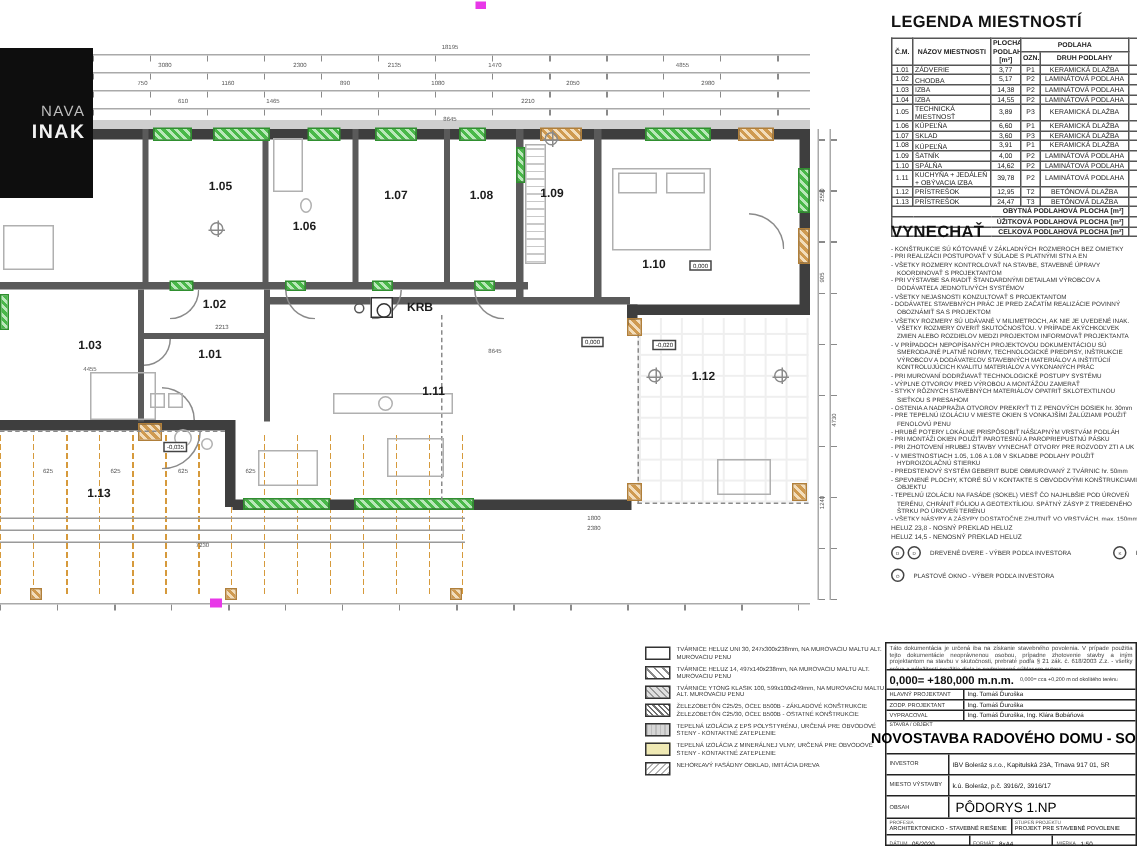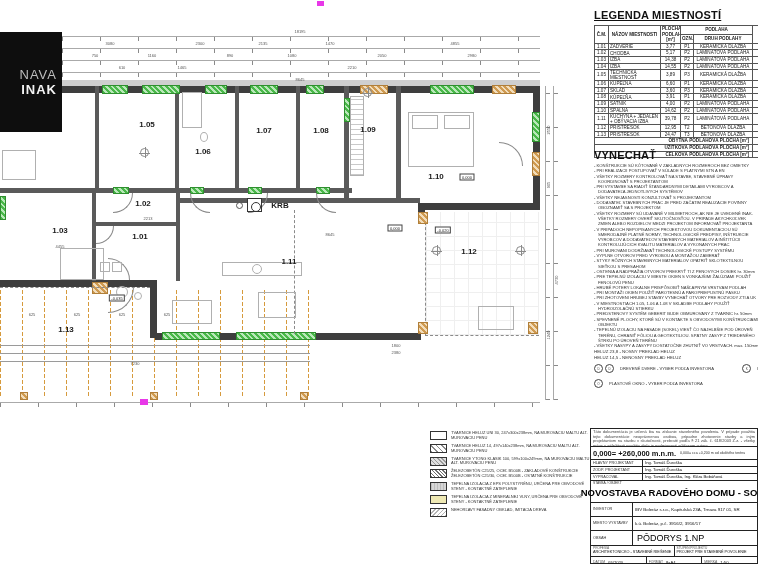--- a/index.html
+++ b/index.html
@@ -34,21 +34,21 @@
   .dim.r90{transform:translate(-50%,-50%) rotate(-90deg);}
   .elev{position:absolute;transform:translate(-50%,-50%);font-size:4px;color:#222;border:0.5px solid #444;background:#fff;padding:0 1.5px;line-height:5px;white-space:nowrap;}
   .xmark{position:absolute;width:9px;height:9px;border:1px solid #8a8a8a;border-radius:50%;}
   .xmark:before,.xmark:after{content:"";position:absolute;background:#8a8a8a;}
   .xmark:before{left:50%;top:-2px;width:1px;height:11px;}
   .xmark:after{top:50%;left:-2px;height:1px;width:11px;}
 
   
   #watermark{position:absolute;left:0;top:32px;width:62px;height:100px;background:#0e0e0e;
              display:flex;flex-direction:column;justify-content:center;align-items:flex-end;padding-right:5px;}
-  #watermark .wm1{color:#bdbdbd;font-size:13px;letter-spacing:1px;}
+  #watermark .wm1{color:#bdbdbd;font-size:10px;letter-spacing:1px;}
   #watermark .wm2{color:#f2f2f2;font-size:13px;font-weight:700;letter-spacing:1px;}
 
   
   #terrace13{position:absolute;left:0;top:290px;width:310px;height:108px;
     background-image:repeating-linear-gradient(0deg,#ffffff 0 2px,transparent 2px 6px),
                      repeating-linear-gradient(90deg,#d69a3c 0 1px,transparent 1px 22px);}
   #terrace12{position:absolute;left:425px;top:212px;width:114px;height:124px;
     background-image:repeating-linear-gradient(0deg,#efefef 0 1px,transparent 1px 14px),
                      repeating-linear-gradient(90deg,#efefef 0 1px,transparent 1px 14px);
     border-left:1px dashed #8a8a8a;border-bottom:1px dashed #8a8a8a;}
@@ -292,21 +292,21 @@
         <span class="elev" style="left: 117px; top: 298px;">-0,035</span>
         <span class="elev" style="left: 467px; top: 177px;">0,000</span>
       </div>
   </div>
 
   <div id="watermark">
     <span class="wm1">NAVA</span>
     <span class="wm2">INAK</span>
   </div>
 
-  <div class="sec-title" style="left:594px;top:9px;text-decoration:underline;">LEGENDA MIESTNOSTÍ</div>
+  <div class="sec-title" style="left:594px;top:9px;">LEGENDA MIESTNOSTÍ</div>
   <div id="room-legend-table">
       <table>
         <colgroup>
           <col style="width: 14px;">
           <col style="width: 52px;">
           <col style="width: 20px;">
           <col style="width: 13px;">
           <col style="width: 59px;">
           <col style="width: 10px;">
         </colgroup>
@@ -516,21 +516,21 @@
         <div class="m-row">
           <span class="m-sw sw-wood"></span>
           <span class="m-txt">NEHORĽAVÝ FASÁDNY OBKLAD, IMITÁCIA DREVA</span>
         </div>
       </div>
   </div>
 
   <div id="titleblock">
     <div class="row tb-disclaimer">Táto dokumentácia je určená iba na získanie stavebného povolenia. V prípade použitia tejto dokumentácie neoprávnenou osobou, prípadne zhotovenie stavby a iným projektantom na stavbu v skutočnosti, prebraté podľa § 21 zák. č. 618/2003 Z.z. - všetky práva a náležitosti použitia diela je podmienené súhlasom autora.</div>
     <div class="row tb-elev">
-      <span class="big">0,000= +260,000 m.n.m.</span>
+      <span class="big">0,000= +180,000 m.n.m.</span>
       <span class="small">0,000= cca +0,200 m od okolitého terénu</span>
     </div>
     <div class="row tb-kv">
       <div class="k">HLAVNÝ PROJEKTANT</div>
       <div class="v">Ing. Tomáš Ďuroška</div>
     </div>
     <div class="row tb-kv">
       <div class="k">ZODP. PROJEKTANT</div>
       <div class="v">Ing. Tomáš Ďuroška</div>
     </div>

